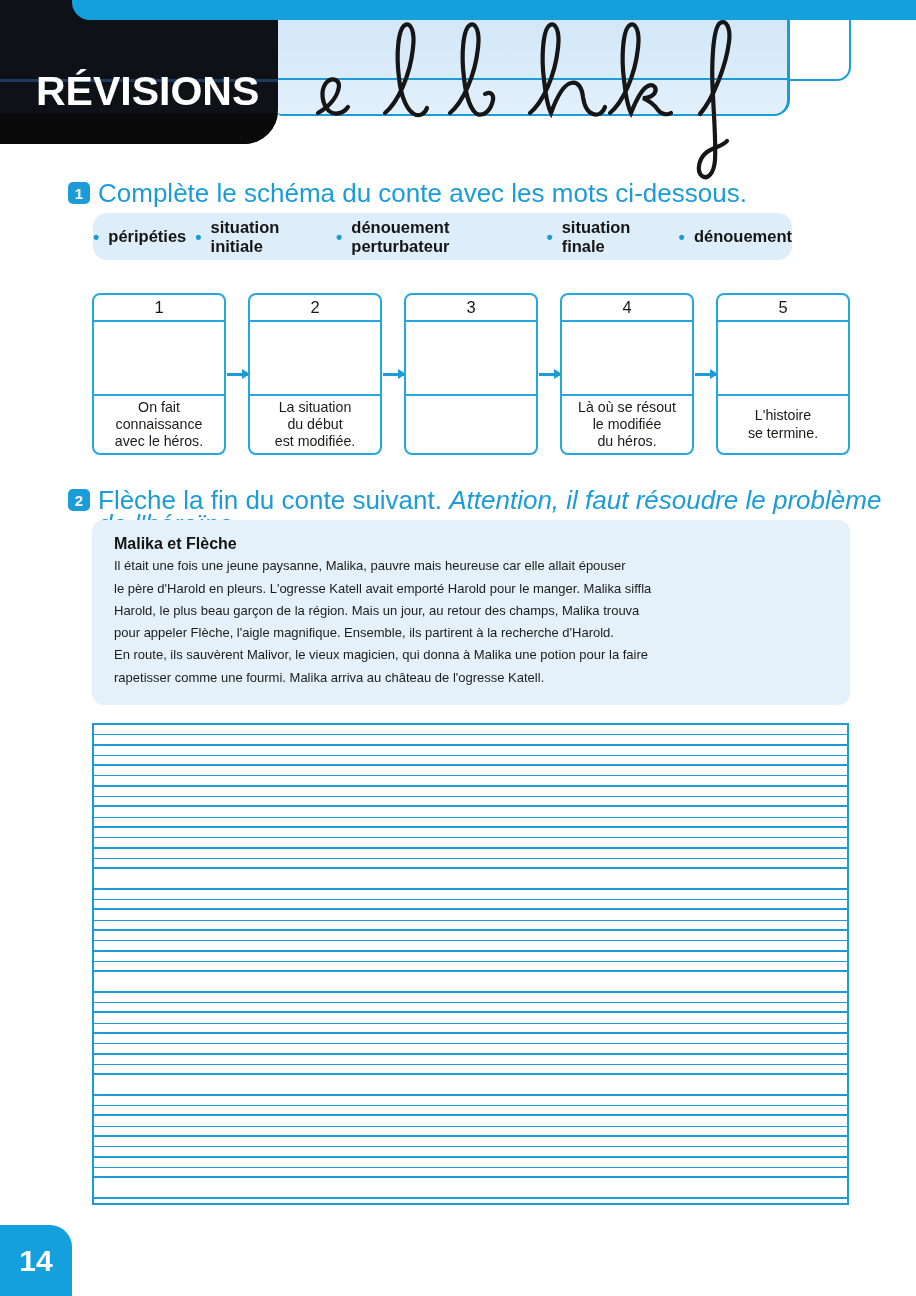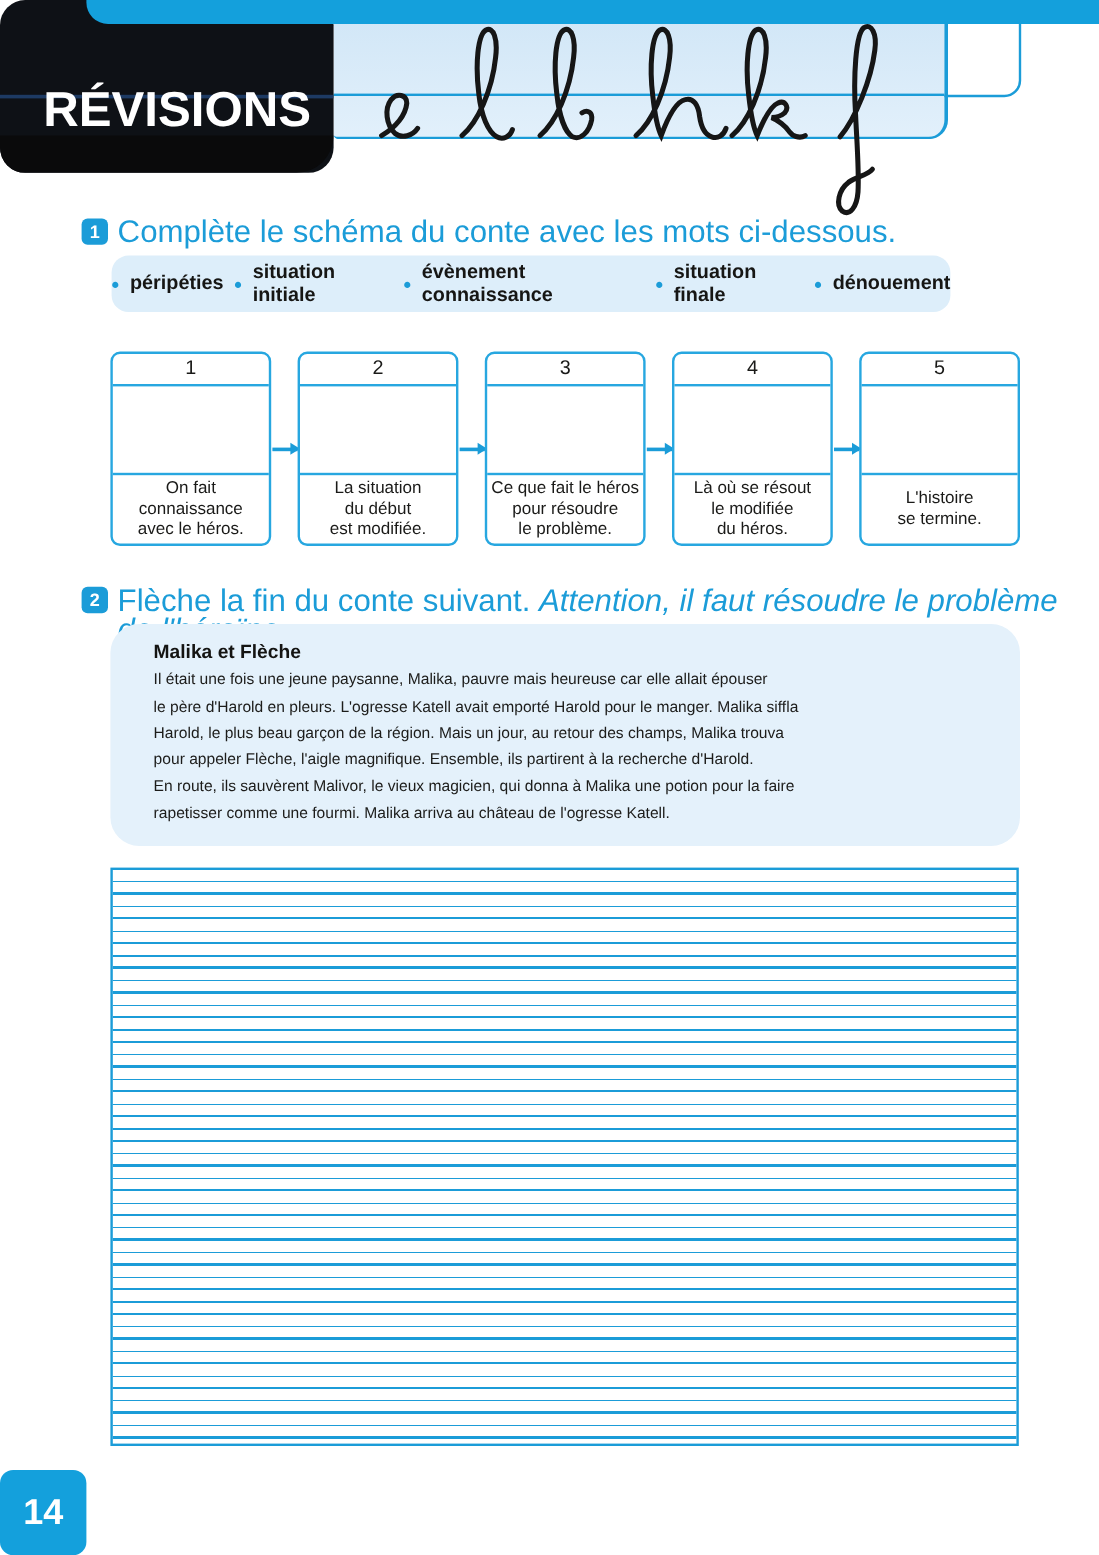--- a/index.html
+++ b/index.html
@@ -30,21 +30,21 @@
     position:absolute;left:278px;top:18px;width:512px;height:98px;
     background:linear-gradient(to bottom,#d2e7f7,#e2f0fb);
     border-right:3px solid var(--accent);border-bottom:2.5px solid var(--accent);
     border-bottom-right-radius:16px;border-bottom-left-radius:4px;z-index:2;
   }
   .cursive-midline{
     position:absolute;left:0;right:0;top:60px;height:2.2px;background:var(--accent);
   }
   .black-banner{
     position:absolute;left:0;top:0;width:278px;height:144px;
-    background:var(--banner);border-bottom-right-radius:34px;z-index:3;overflow:hidden;border-radius:21px;
+    background:var(--banner);border-bottom-right-radius:34px;z-index:3;overflow:hidden;
   }
   .banner-midline{position:absolute;left:0;width:100%;top:79px;height:2.5px;background:#1d3a63;}
   .banner-strip{
     position:absolute;left:0;right:0;top:113px;bottom:0;background:#0a0a0b;
     border-bottom-right-radius:34px;
   }
   .banner-title{
     position:absolute;left:36px;top:68px;height:46px;display:flex;align-items:center;
     color:#ffffff;font-size:41px;font-weight:700;letter-spacing:0px;z-index:2;
   }
@@ -83,39 +83,39 @@
   }
   .sb1{left:92px;} .sb2{left:248px;} .sb3{left:404px;} .sb4{left:560px;} .sb5{left:716px;}
   .flow-arrow{position:absolute;top:373px;width:21px;height:2.6px;background:var(--accent);}
   .flow-arrow::after{
     content:"";position:absolute;right:-2px;top:-4.4px;width:0;height:0;
     border-left:8px solid var(--accent);border-top:5.7px solid transparent;border-bottom:5.7px solid transparent;
   }
   .fa1{left:227px;} .fa2{left:383px;} .fa3{left:539px;} .fa4{left:695px;}
   
   .story-box{
-    position:absolute;left:92px;top:520px;width:758px;height:185px;border-radius:24px;
-    background:var(--storyblue);padding:13px 36px;
+    position:absolute;left:92px;top:520px;width:758px;height:185px;border-radius:12px;
+    background:var(--storyblue);padding:13px 22px;
   }
   .story-title{font-size:16px;font-weight:700;line-height:22.3px;color:#141412;}
   .story-line{font-size:13px;line-height:22.3px;color:#1c1c1a;}
   
   .writing-lines{
     position:absolute;left:92px;top:723px;width:757px;height:482px;
     border:2px solid var(--accent);
     background:repeating-linear-gradient(to bottom,
       transparent 0px,transparent 9.3px,
       var(--accent) 9.3px,var(--accent) 10.3px,
       transparent 10.3px,transparent 18.6px,
       var(--accent) 18.6px,var(--accent) 20.6px);
   }
   
   .page-badge{
     position:absolute;left:0;top:1225px;width:72px;height:71px;background:var(--bar);
-    border-top-right-radius:22px;display:flex;align-items:center;justify-content:center;border-radius:11px;
+    border-top-right-radius:22px;display:flex;align-items:center;justify-content:center;
   }
   .page-badge span{color:#fff;font-size:30px;font-weight:700;}
 </style>
 </head>
 <body>
 
 <div class="outline-box"></div>
 
 <div class="cursive-box">
   <div class="cursive-midline"></div>
@@ -154,21 +154,21 @@
   <div class="ex-badge">1</div>
   <div class="ex-text">Complète le schéma du conte avec les mots ci-dessous.</div>
 </div>
 
 <div class="word-bank">
   <span class="bullet">•</span>
   <span class="word">péripéties</span>
   <span class="bullet">•</span>
   <span class="word">situation initiale</span>
   <span class="bullet">•</span>
-  <span class="word">évènement connaissance</span>
+  <span class="word">dénouement perturbateur</span>
   <span class="bullet">•</span>
   <span class="word">situation finale</span>
   <span class="bullet">•</span>
   <span class="word">dénouement</span>
 </div>
 
 <div class="schema-box sb1">
   <div class="num">1</div>
   <div class="answer"></div>
   <div class="caption">
@@ -186,25 +186,20 @@
     <span>La situation</span>
     <span>du début</span>
     <span>est modifiée.</span>
   </div>
 </div>
 <div class="flow-arrow fa2"></div>
 
 <div class="schema-box sb3">
   <div class="num">3</div>
   <div class="answer"></div>
-  <div class="caption">
-    <span>Ce que fait le héros</span>
-    <span>pour résoudre</span>
-    <span>le problème.</span>
-  </div>
 </div>
 <div class="flow-arrow fa3"></div>
 
 <div class="schema-box sb4">
   <div class="num">4</div>
   <div class="answer"></div>
   <div class="caption">
     <span>Là où se résout</span>
     <span>le modifiée</span>
     <span>du héros.</span>

